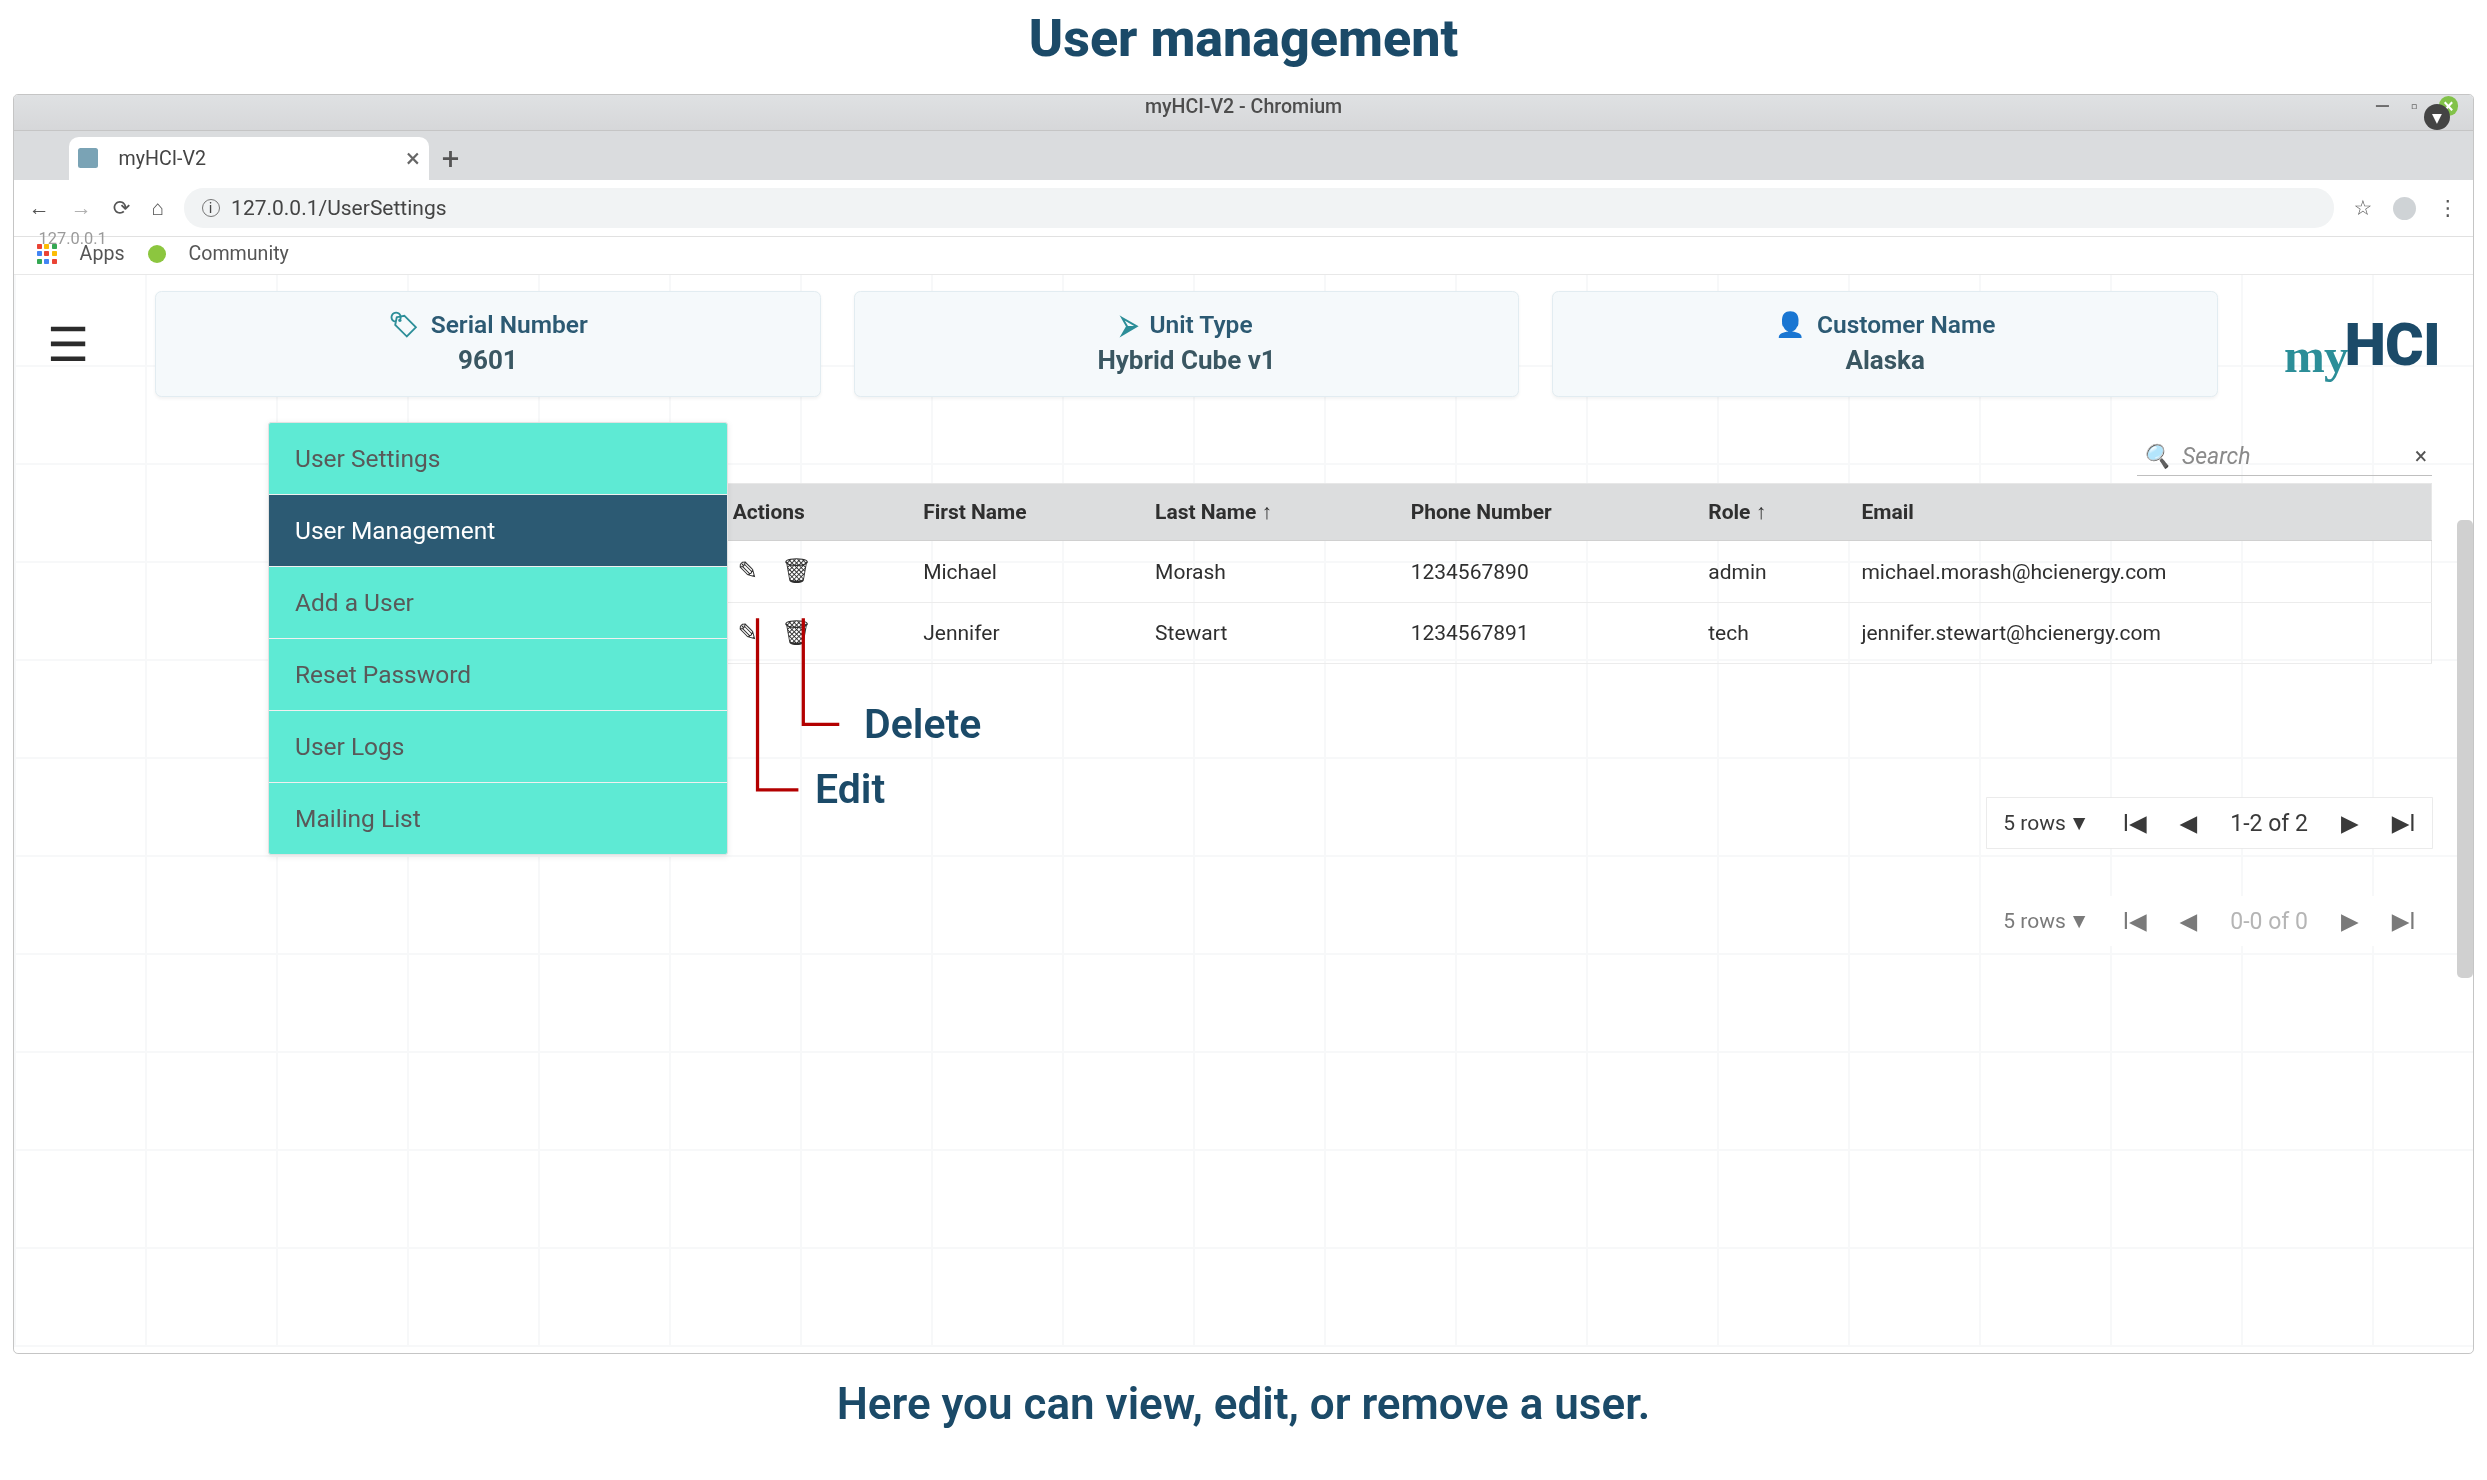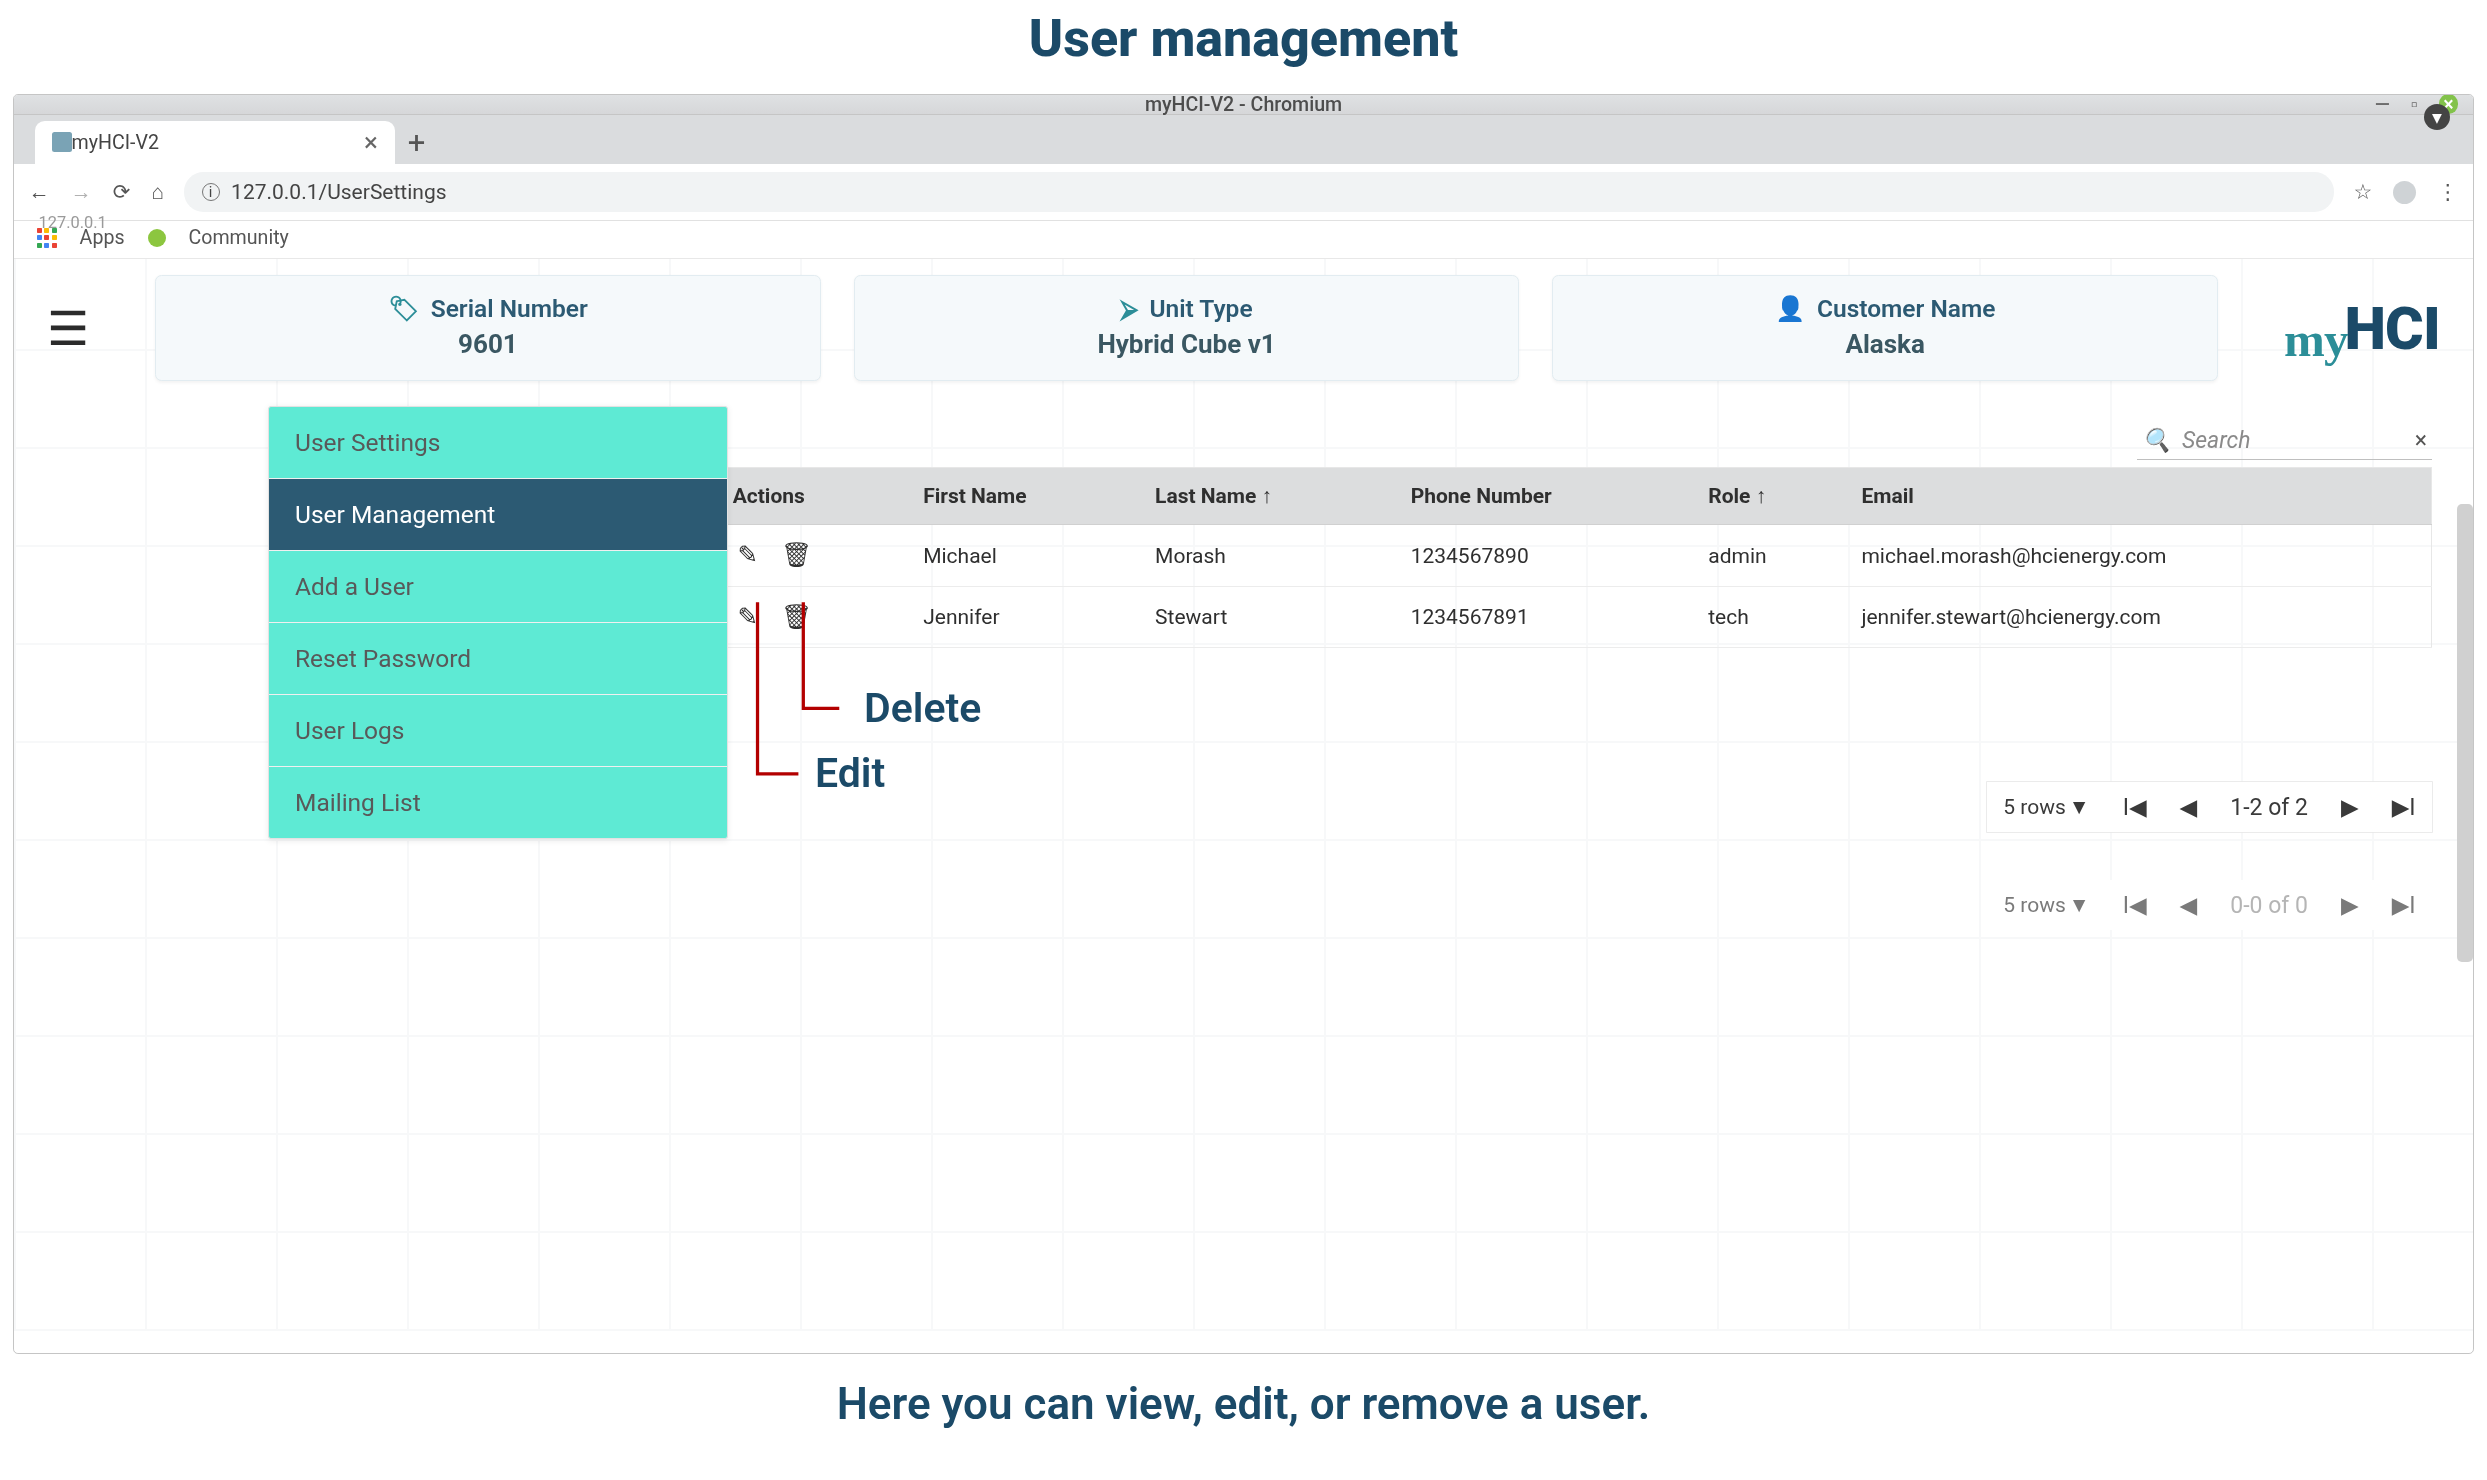--- a/index.html
+++ b/index.html
@@ -38,23 +38,22 @@
     margin: 0 13px;
     border: 0.8px solid #c5c5c5;
     border-radius: 4.9px;
     background: #fff;
     height: 1260px;
     position: relative;
     overflow: hidden;
   }
   .titlebar {
     background: linear-gradient(#dfe1e3,#d6d7d9);
-    height: 20px;
+    height: 36px;
     display: flex;
-    align-items: center;
     justify-content: center;
     position: relative;
     border-bottom: 0.8px solid #c5c5c5;
     font-size: 19.6px;
     color: #4d4d4d;
     font-weight: 500;
   }
   .titlebar .winbtns {
     position: absolute;
     right: 14.7px;
@@ -78,25 +77,26 @@
     gap: 0;
   }
   .tab {
     background: #fff;
     border-top-left-radius: 9.8px;
     border-top-right-radius: 9.8px;
     height: 43px;
     min-width: 360px;
     display:flex;
     align-items:center;
-    padding: 0 17px;
+    padding: 0 9px;
     font-size: 19.6px;
     color: #444;
-    gap: 0;
+    gap: 21px;
     position:relative;
+    margin-left:34px;
   }
   .tab .favicon {
     width: 19.6px;height:19.6px;border-radius:2.5px;
     background:linear-gradient(#7aa3b5,#7aa3b5);display:inline-block;
   }
   .tab .tab-close {
     margin-left:auto;font-size:26px;color:#666;line-height:1;
   }
   .newtab {
     width: 43px;height:43px;display:flex;align-items:center;justify-content:center;

